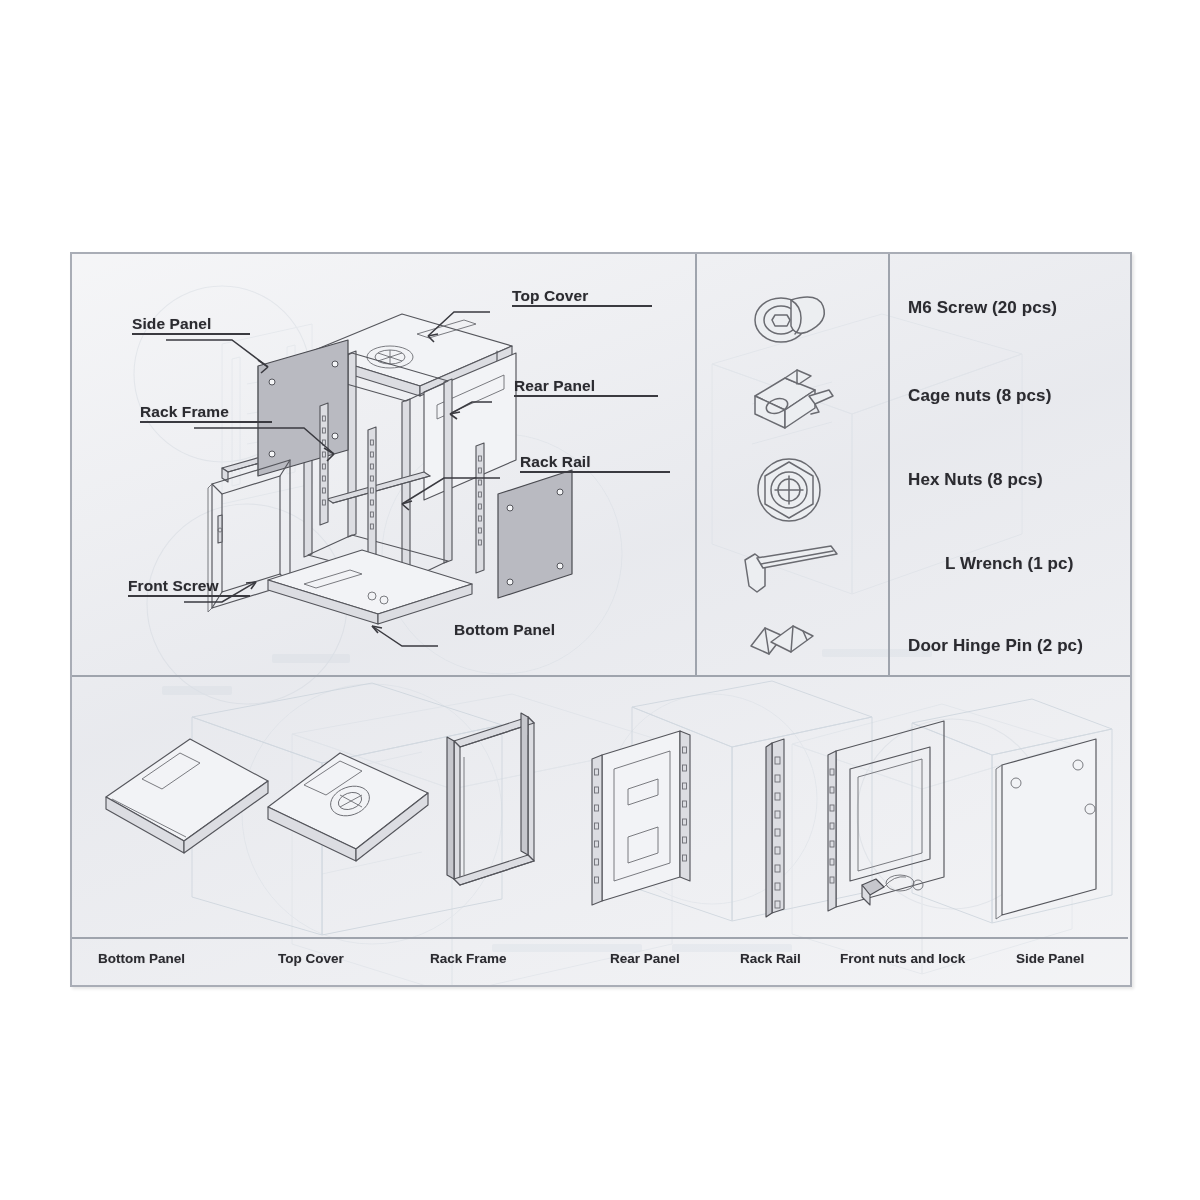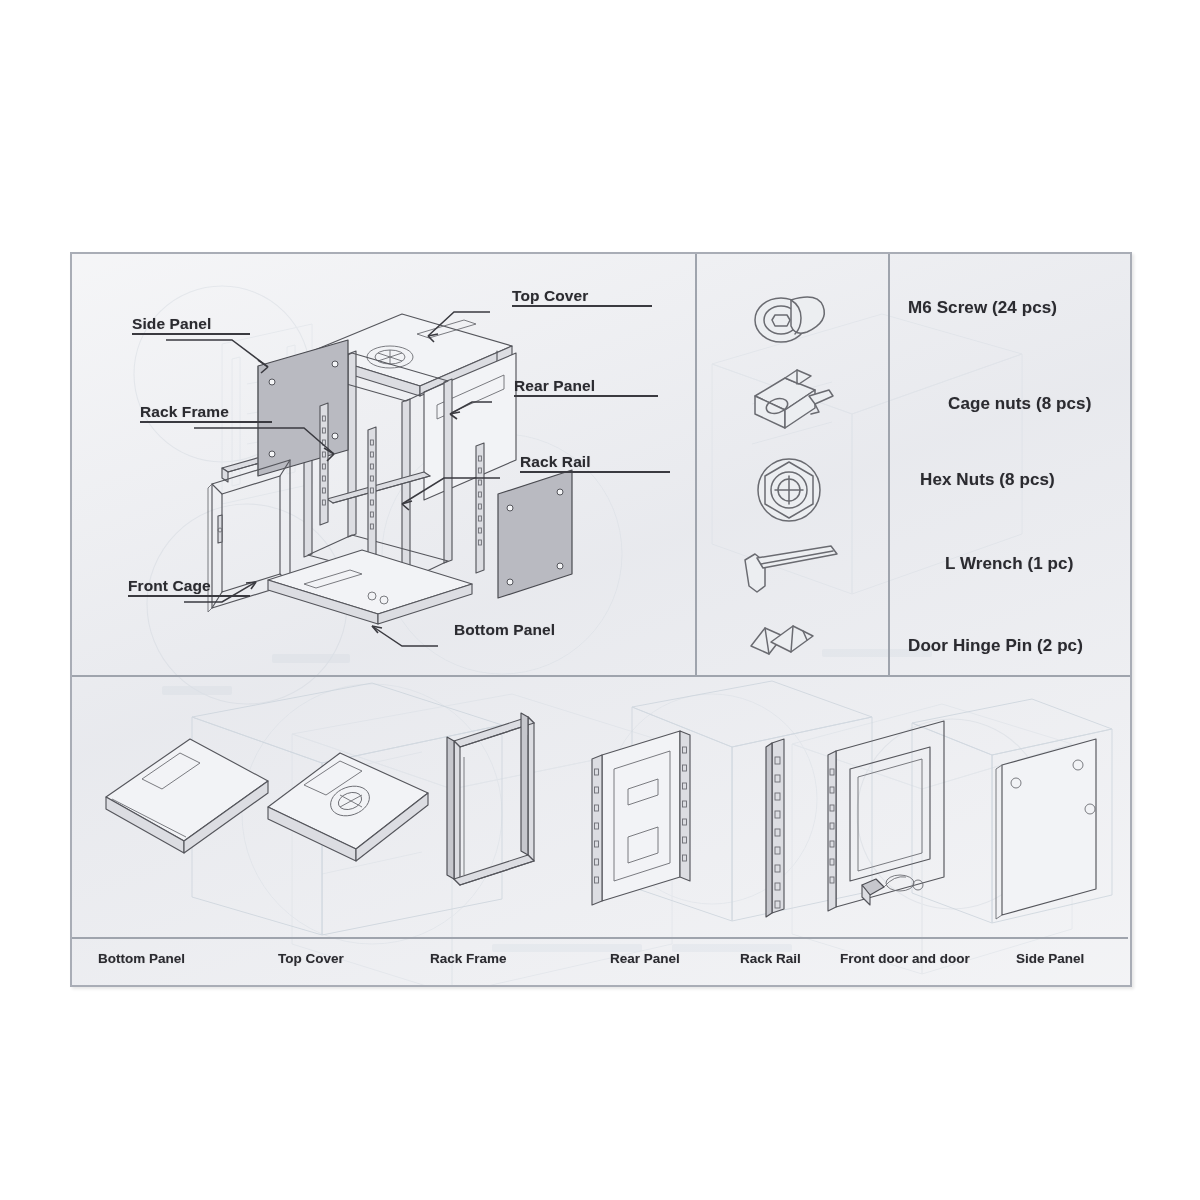--- a/index.html
+++ b/index.html
@@ -287,21 +287,21 @@
       <div class="txt">Side Panel</div>
       <div class="rule" style="width:118px;"></div>
     </div>
 
     <div class="callout" style="left:68px;top:150px;">
       <div class="txt">Rack Frame</div>
       <div class="rule" style="width:132px;"></div>
     </div>
 
     <div class="callout" style="left:56px;top:324px;">
-      <div class="txt">Front Cage</div>
+      <div class="txt">Front Screw</div>
       <div class="rule" style="width:122px;"></div>
     </div>
 
     <div class="callout" style="left:440px;top:34px;">
       <div class="txt">Top Cover</div>
       <div class="rule" style="width:140px;"></div>
     </div>
 
     <div class="callout" style="left:442px;top:124px;">
       <div class="txt">Rear Panel</div>
@@ -358,26 +358,26 @@
       <path class="icn" d="M10 26 L24 8 L42 16 L28 34 Z"></path>
       <path class="icn-n" d="M24 8 L28 34"></path>
       <path class="icn" d="M30 22 L52 6 L72 16 L50 32 Z"></path>
       <path class="icn-n" d="M50 32 L52 6"></path>
       <path class="icn-n" d="M62 11 L66 20"></path>
     </svg>
   </div>
 
   <div id="region-parts-labels">
     <div class="part-row" style="top:44px;">
-      <span class="part-label">M6 Screw (24 pcs)</span>
-    </div>
-    <div class="part-row" style="top:140px;padding-left:40px;">
+      <span class="part-label">M6 Screw (20 pcs)</span>
+    </div>
+    <div class="part-row" style="top:132px;">
       <span class="part-label">Cage nuts (8 pcs)</span>
     </div>
-    <div class="part-row" style="top:216px;margin-left:12px;">
+    <div class="part-row" style="top:216px;">
       <span class="part-label">Hex Nuts (8 pcs)</span>
     </div>
     <div class="part-row" style="top:300px;margin-left:37px;">
       <span class="part-label">L Wrench (1 pc)</span>
     </div>
     <div class="part-row" style="top:382px;">
       <span class="part-label">Door Hinge Pin (2 pc)</span>
     </div>
   </div>
 
@@ -497,18 +497,18 @@
         <path class="ln-thin" d="M930 88 L924 92 L924 242 L930 238"></path>
       </g>
     </svg>
 
     <div id="label-strip">
       <span class="lbl" style="left:26px;">Bottom Panel</span>
       <span class="lbl" style="left:206px;">Top Cover</span>
       <span class="lbl" style="left:358px;">Rack Frame</span>
       <span class="lbl" style="left:538px;">Rear Panel</span>
       <span class="lbl" style="left:668px;">Rack Rail</span>
-      <span class="lbl" style="left:768px;">Front door and door</span>
+      <span class="lbl" style="left:768px;">Front nuts and lock</span>
       <span class="lbl" style="left:944px;">Side Panel</span>
     </div>
   </div>
 
 </div>
 
 </body></html>

